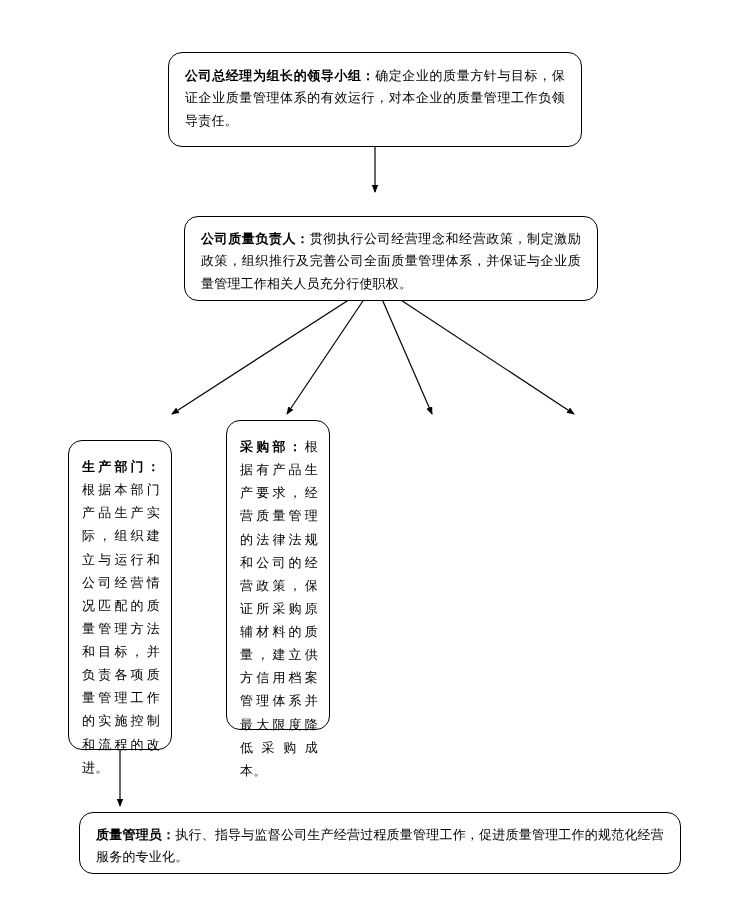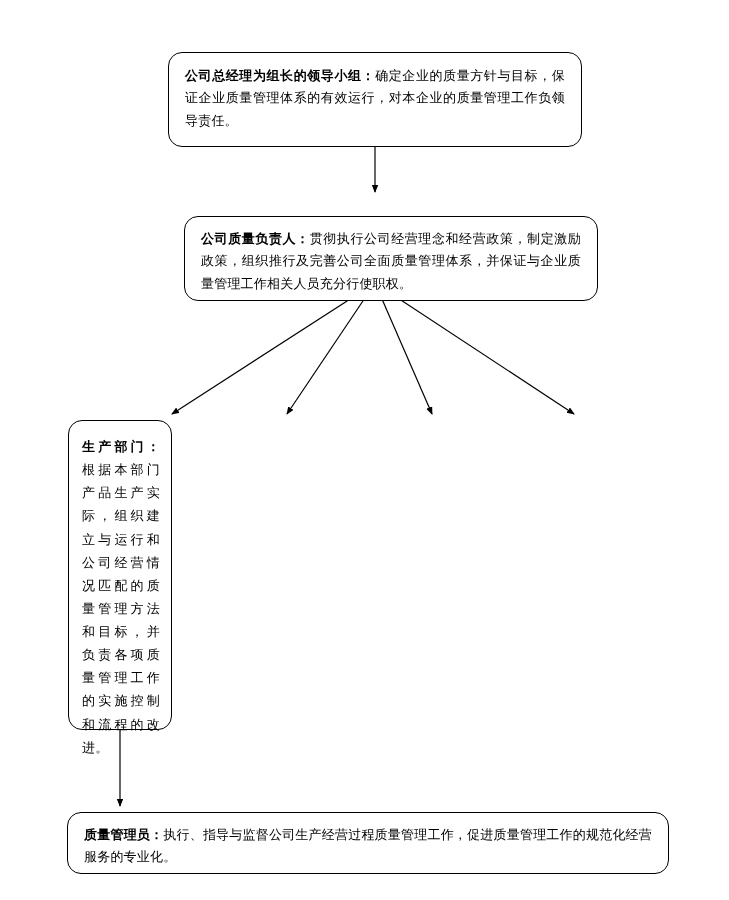--- a/index.html
+++ b/index.html
@@ -65,28 +65,28 @@
     width: 104px;
     height: 310px;
     padding: 14px 11px 10px 13px;
   }
   .dept .txt {
     font-size: 13px;
     line-height: 1.78;
     text-align: justify;
     text-justify: inter-ideograph;
   }
-  #node-dept-0 { left: 68px; }
+  #node-dept-0 { left: 68px; margin-top: 20px; }
   #node-dept-1 { left: 226px; }
   #node-dept-2 { left: 381px; }
   #node-dept-3 { left: 539px; }
 
   
   #node-qa-officer {
-    left: 67px;
+    left: 79px;
     top: 812px;
     width: 602px;
     height: 62px;
     padding: 11px 16px 10px 16px;
   }
   svg.connectors {
     position: absolute;
     left: 0;
     top: 0;
     width: 729px;
@@ -122,20 +122,23 @@
   </div>
 
   <div class="node" id="node-quality-head">
     <span class="txt"><b>公司质量负责人：</b><span>贯彻执行公司经营理念和经营政策，制定激励政策，组织推行及完善公司全面质量管理体系，并保证与企业质量管理工作相关人员充分行使职权。</span></span>
   </div>
 
   <div class="node dept" id="node-dept-0">
     <span class="txt"><b>生产部门：</b><span>根据本部门产品生产实际，组织建立与运行和公司经营情况匹配的质量管理方法和目标，并负责各项质量管理工作的实施控制和流程的改进。</span></span>
   </div>
 
+  <div class="node dept" id="node-dept-1">
+    <span class="txt"><b>采购部：</b><span>根据有产品生产要求，经营质量管理的法律法规和公司的经营政策，保证所采购原辅材料的质量，建立供方信用档案管理体系并最大限度降低采购成本。</span></span>
+  </div>
 
 
 
   <div class="node" id="node-qa-officer">
     <span class="txt"><b>质量管理员：</b><span>执行、指导与监督公司生产经营过程质量管理工作，促进质量管理工作的规范化经营服务的专业化。</span></span>
   </div>
 
 </div>
 
 </body></html>

